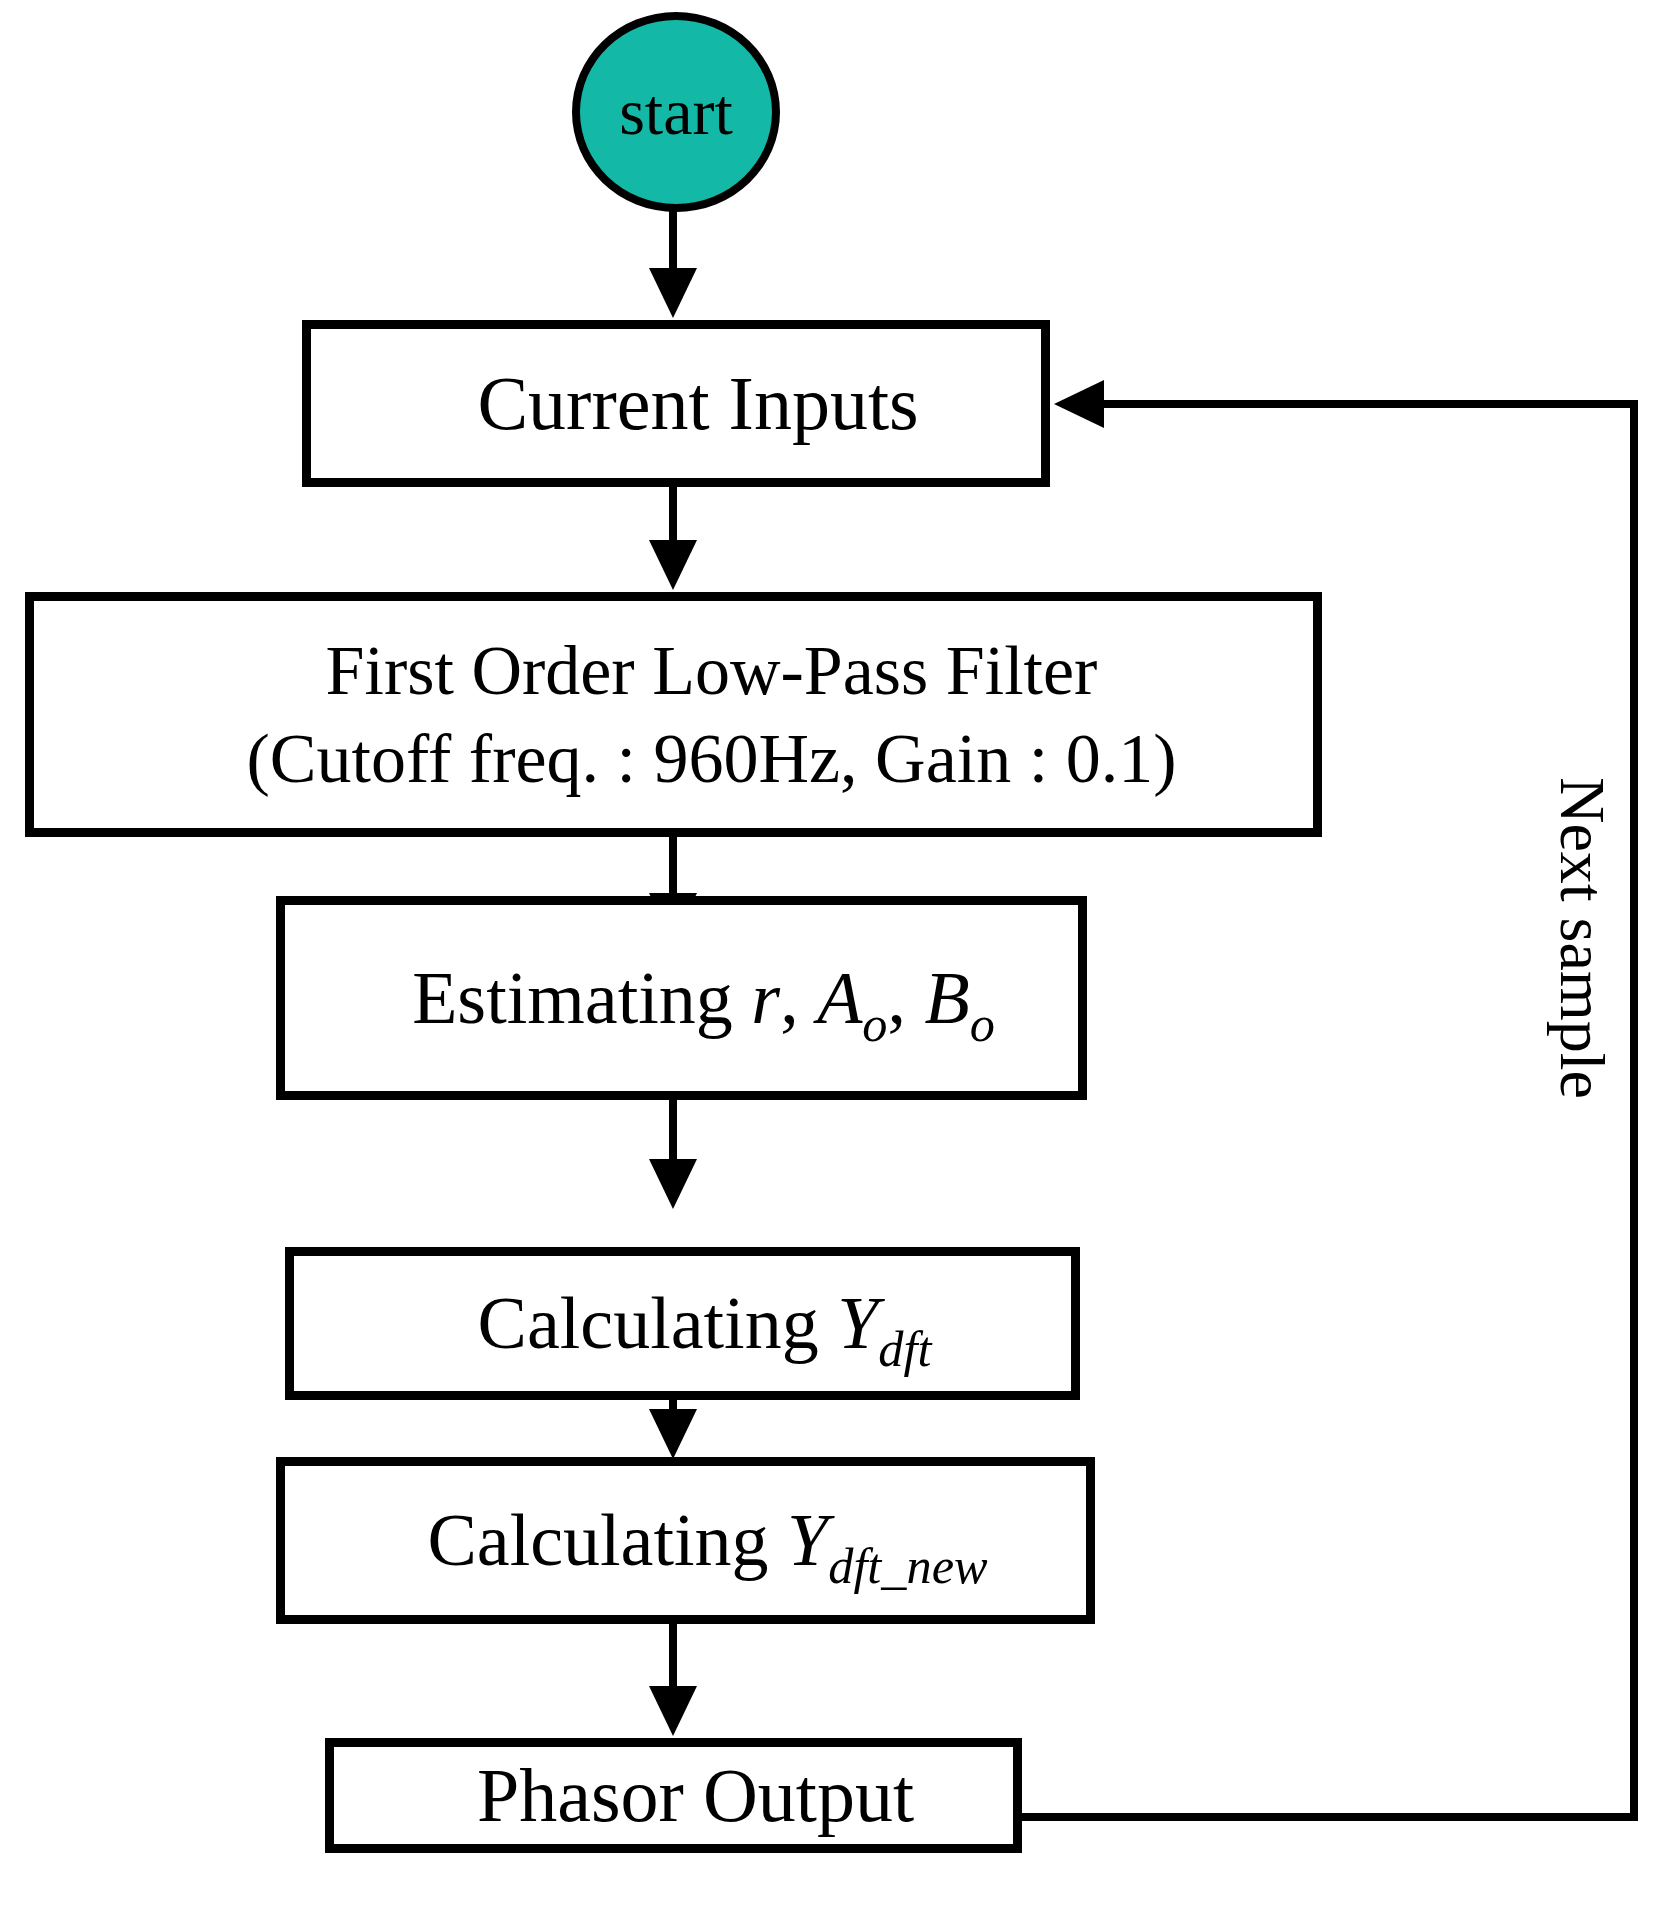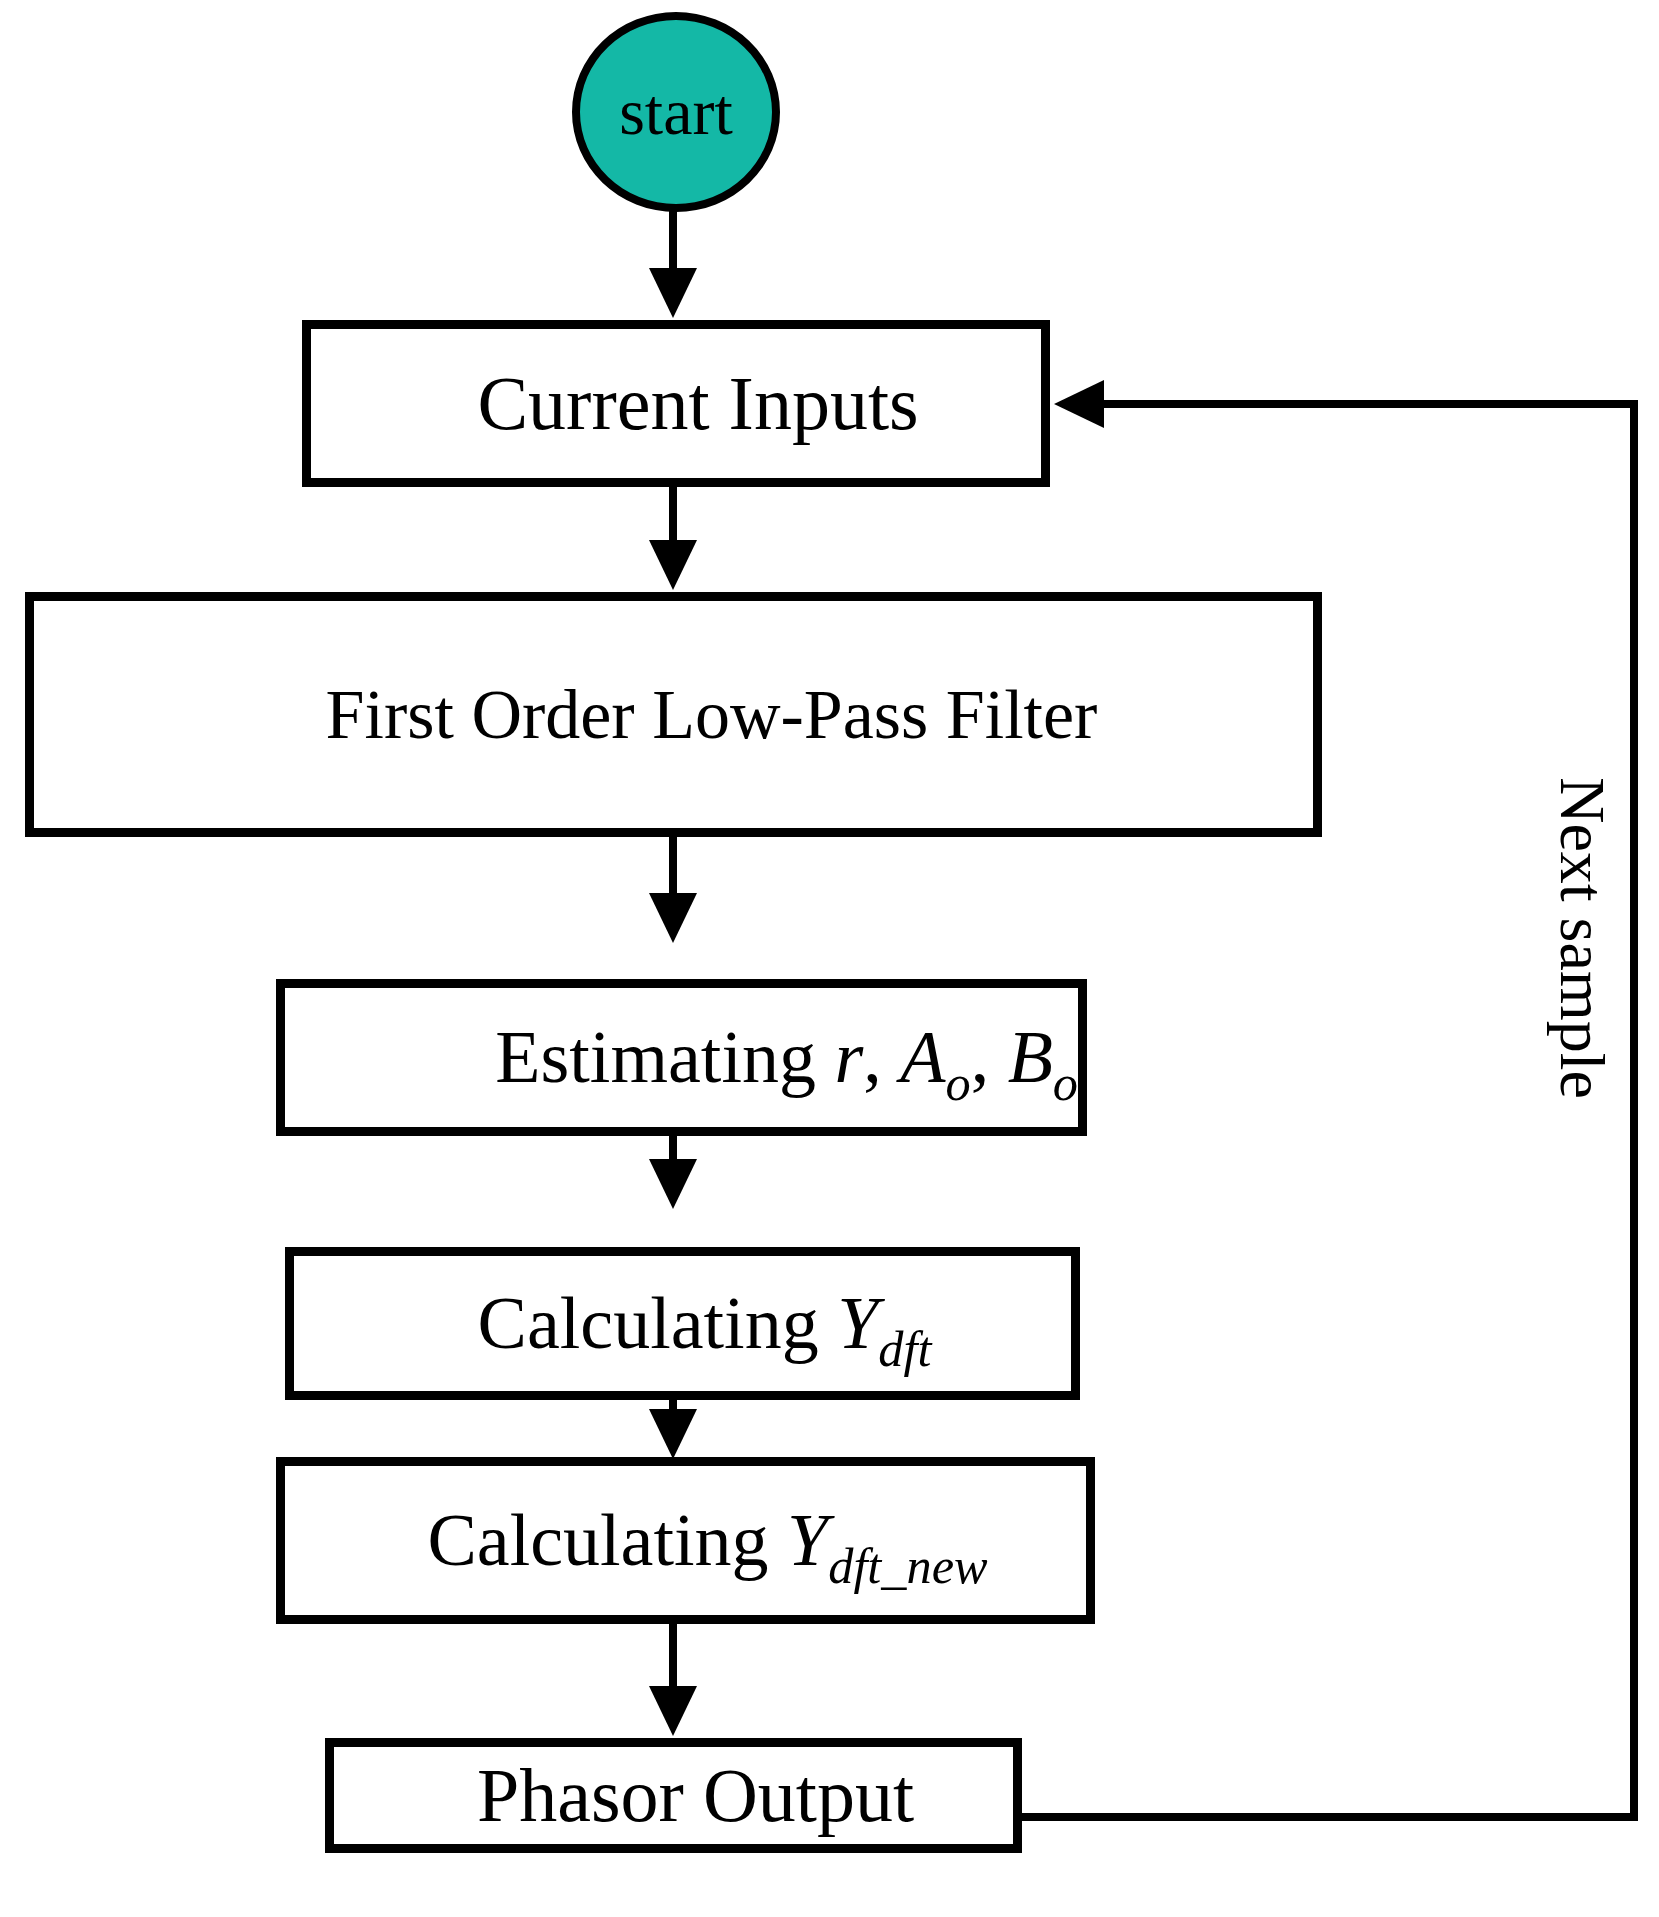--- a/index.html
+++ b/index.html
@@ -102,24 +102,25 @@
     <span class="fs-start">start</span>
   </div>
 
   <div class="box" style="left:302px; top:320px; width:748px; height:167px;">
     <span class="t fs-box">Current Inputs</span>
   </div>
 
   <div class="box" style="left:25px; top:592px; width:1297px; height:245px;">
     <span class="t fs-lpf">
       <span>First Order Low-Pass Filter</span><br>
+      <span>(Cutoff freq. : 960Hz, Gain : 0.1)</span>
     </span>
   </div>
 
-  <div class="box" style="left:276px; top:979px; width:811px; height:157px;justify-content:flex-end;">
+  <div class="box" style="left:276px; top:896px; width:811px; height:204px;">
     <span class="t fs-box-sm">
       <span>Estimating </span><i>r</i><span>, </span><i>A</i><sub>o</sub><span>, </span><i>B</i><sub>o</sub>
     </span>
   </div>
 
   <div class="box" style="left:285px; top:1207px; width:795px; height:153px;margin-top:40px;">
     <span class="t fs-box-sm">
       <span>Calculating </span><i>Y</i><sub>dft</sub>
     </span>
   </div>

